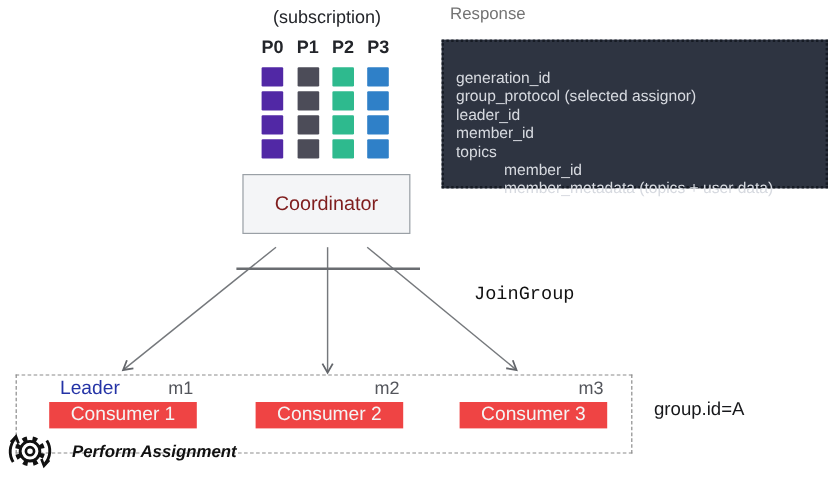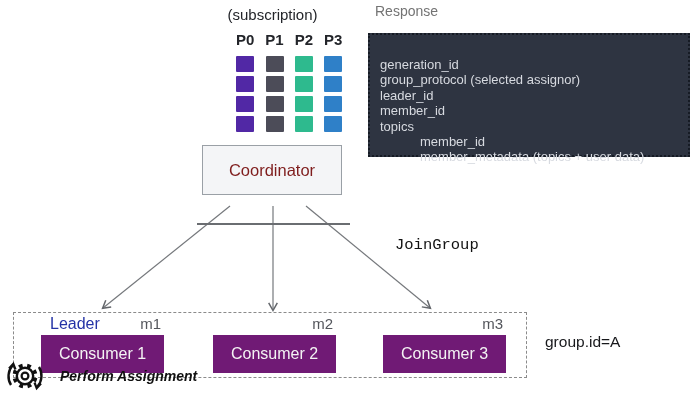--- a/index.html
+++ b/index.html
@@ -8,21 +8,21 @@
     font-family:"Liberation Sans", sans-serif;color:#1c1e21;
   }
   .overlay{position:absolute;left:0;top:0;width:700px;height:402px;z-index:1;pointer-events:none;}
 
   
   .subscription-label{
     position:absolute;left:190px;top:6px;width:165px;text-align:center;
     font-size:15px;color:#23252a;z-index:2;
   }
   .partition-grid{
-    position:absolute;left:236px;top:31px;display:flex;gap:11px;z-index:2;
+    position:absolute;left:218px;top:31px;display:flex;gap:11px;z-index:2;
   }
   .pcol{display:flex;flex-direction:column;align-items:center;}
   .phead{font-size:15px;font-weight:700;color:#23252a;height:20px;margin-bottom:5px;}
   .psq{width:18px;height:16px;margin-bottom:4px;border-radius:1px;}
 
   
   .response-title{
     position:absolute;left:375px;top:3px;font-size:14px;font-weight:500;color:#737373;z-index:2;
   }
   .response-box{
@@ -53,21 +53,21 @@
   .leader-label{
     position:absolute;left:36px;top:2px;font-size:16px;font-weight:400;color:#2433a6;
   }
   .members-row{position:absolute;left:0;top:0;width:100%;height:100%;}
   .member{position:absolute;top:2px;width:123px;}
   .member:nth-child(1){left:27px;}
   .member:nth-child(2){left:199px;}
   .member:nth-child(3){left:369px;}
   .mlabel{height:18px;text-align:right;padding-right:3px;font-size:15px;color:#54565c;}
   .consumer{
-    margin-top:2px;height:38px;background:#701a75;color:#f4f4f4;
+    margin-top:2px;height:22px;background:#ef4444;color:#f4f4f4;
     display:flex;align-items:center;justify-content:center;font-size:16px;font-weight:500;
   }
 
   .group-id-label{
     position:absolute;left:545px;top:333px;font-size:15.5px;color:#17181b;z-index:2;
   }
 
   
   .assignment{
     position:absolute;left:1px;top:352px;display:flex;align-items:center;gap:11px;z-index:3;

